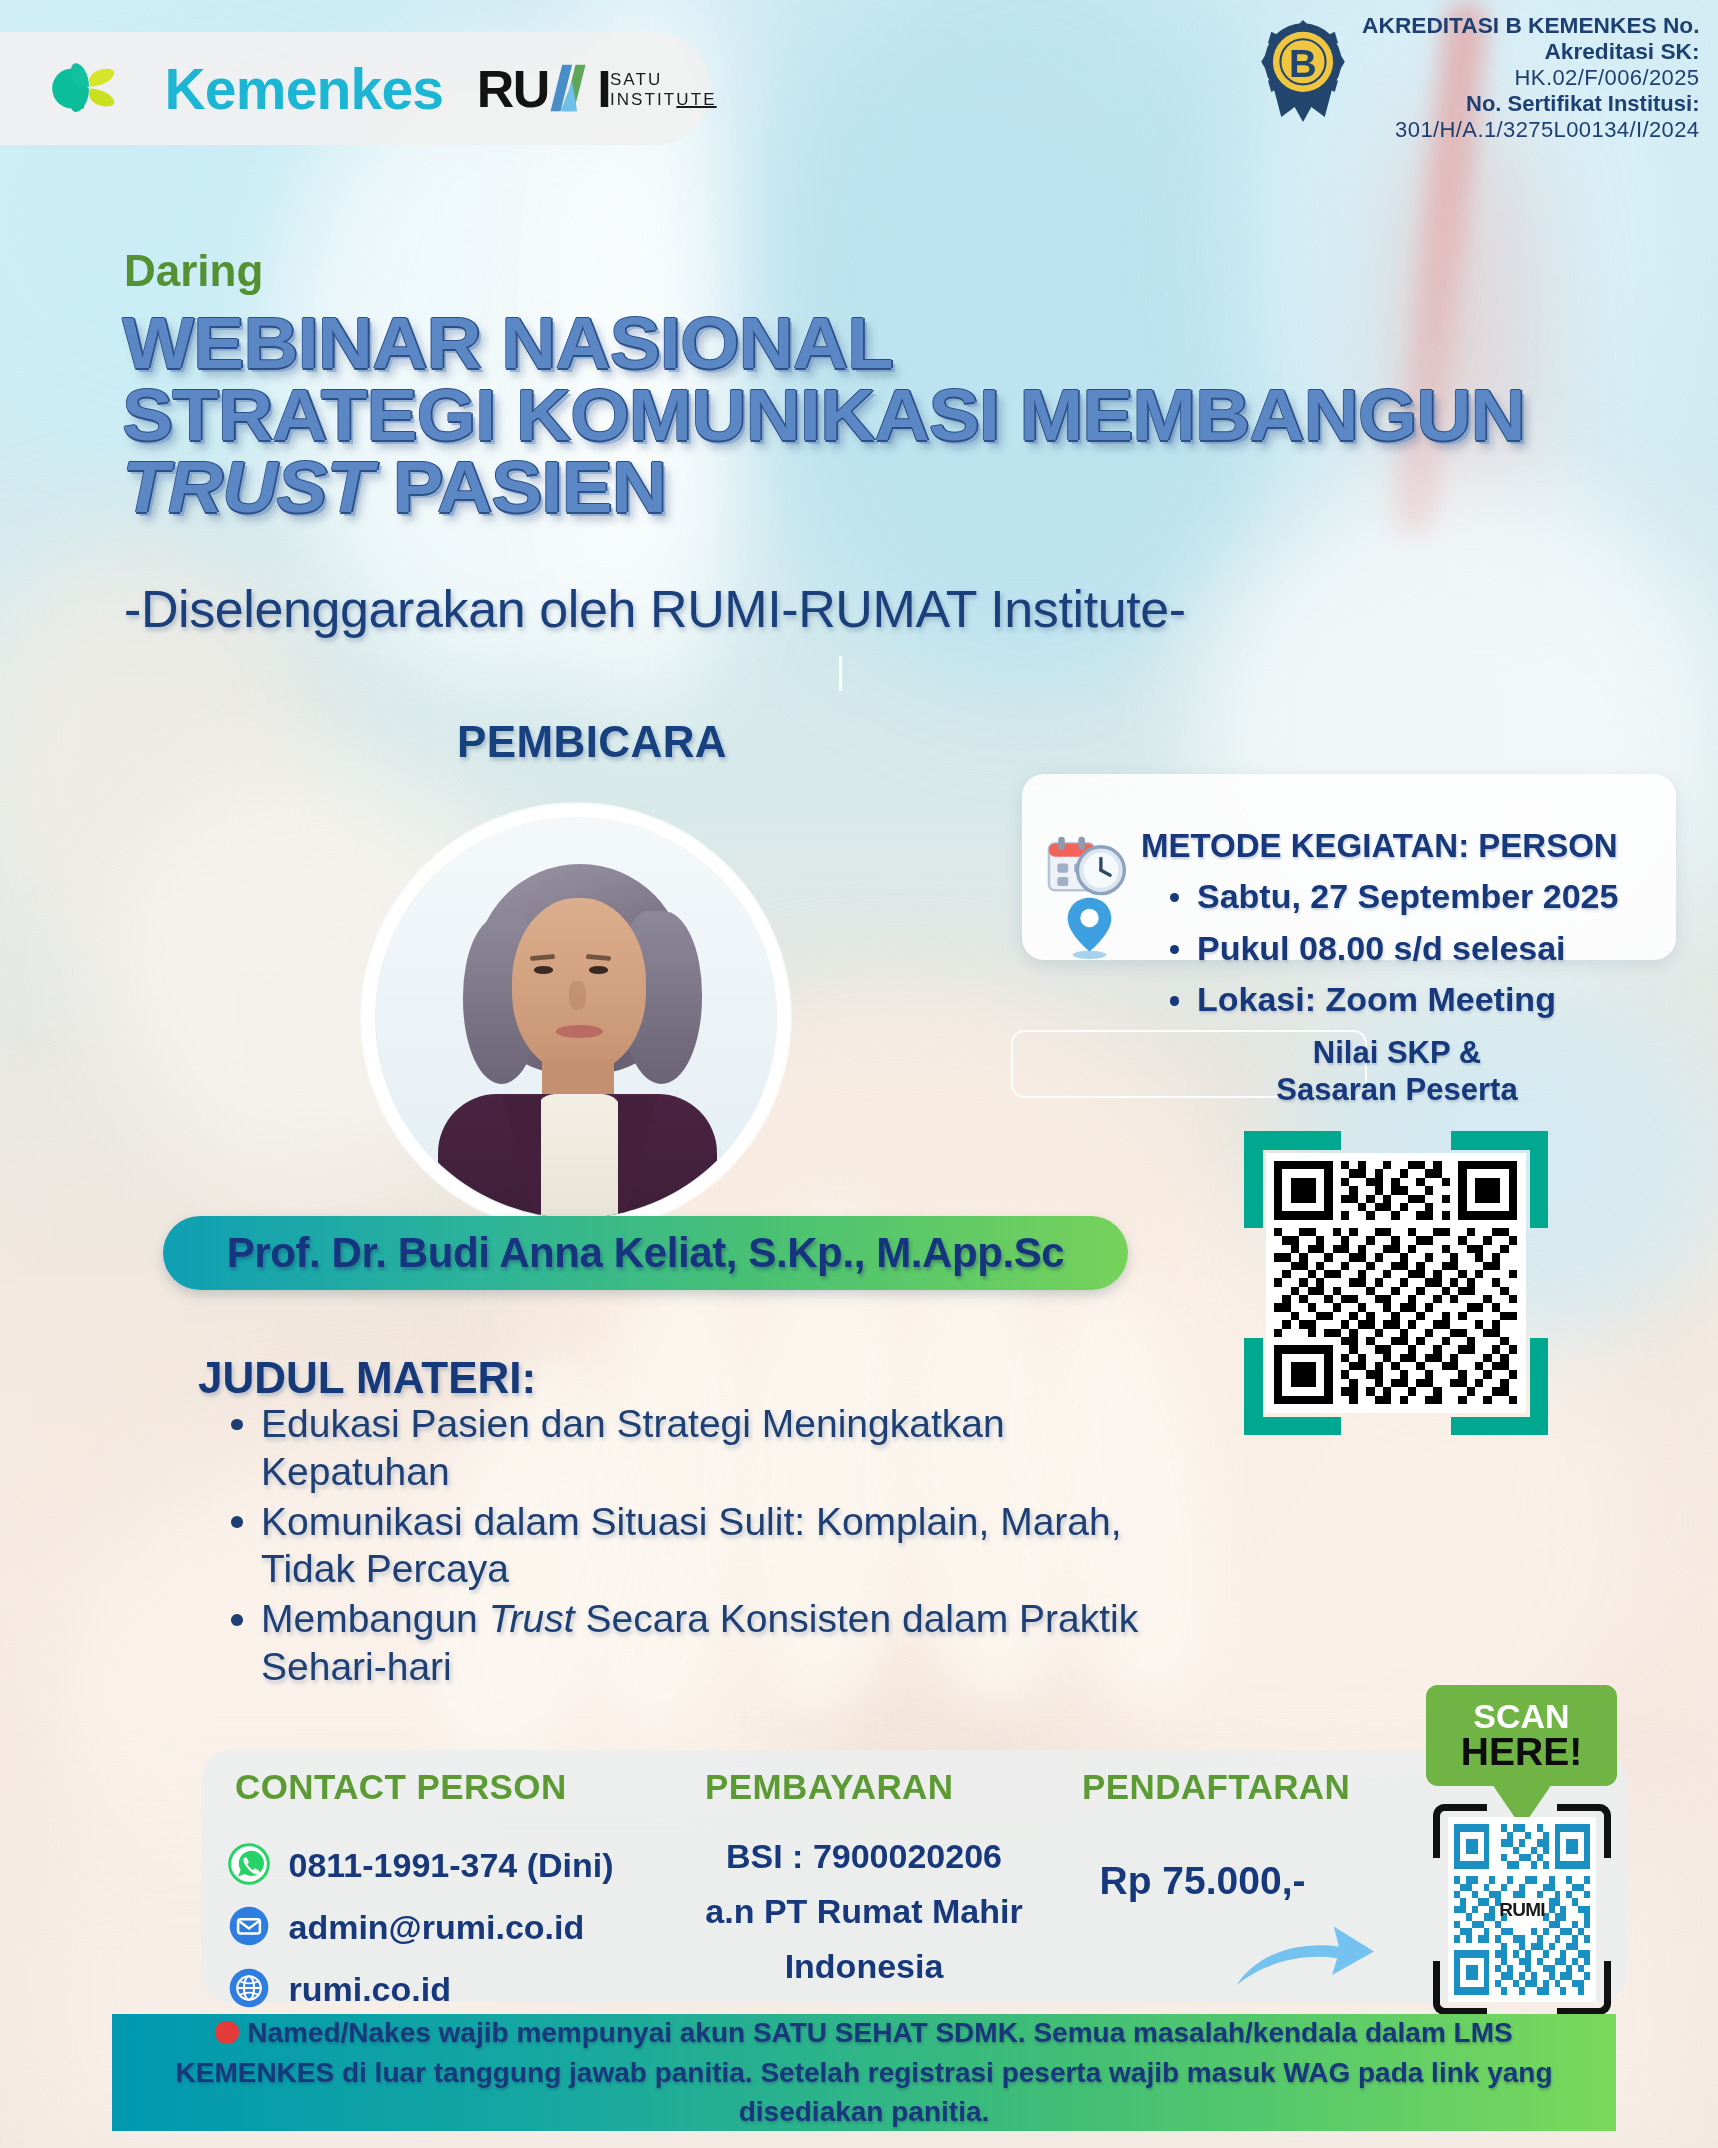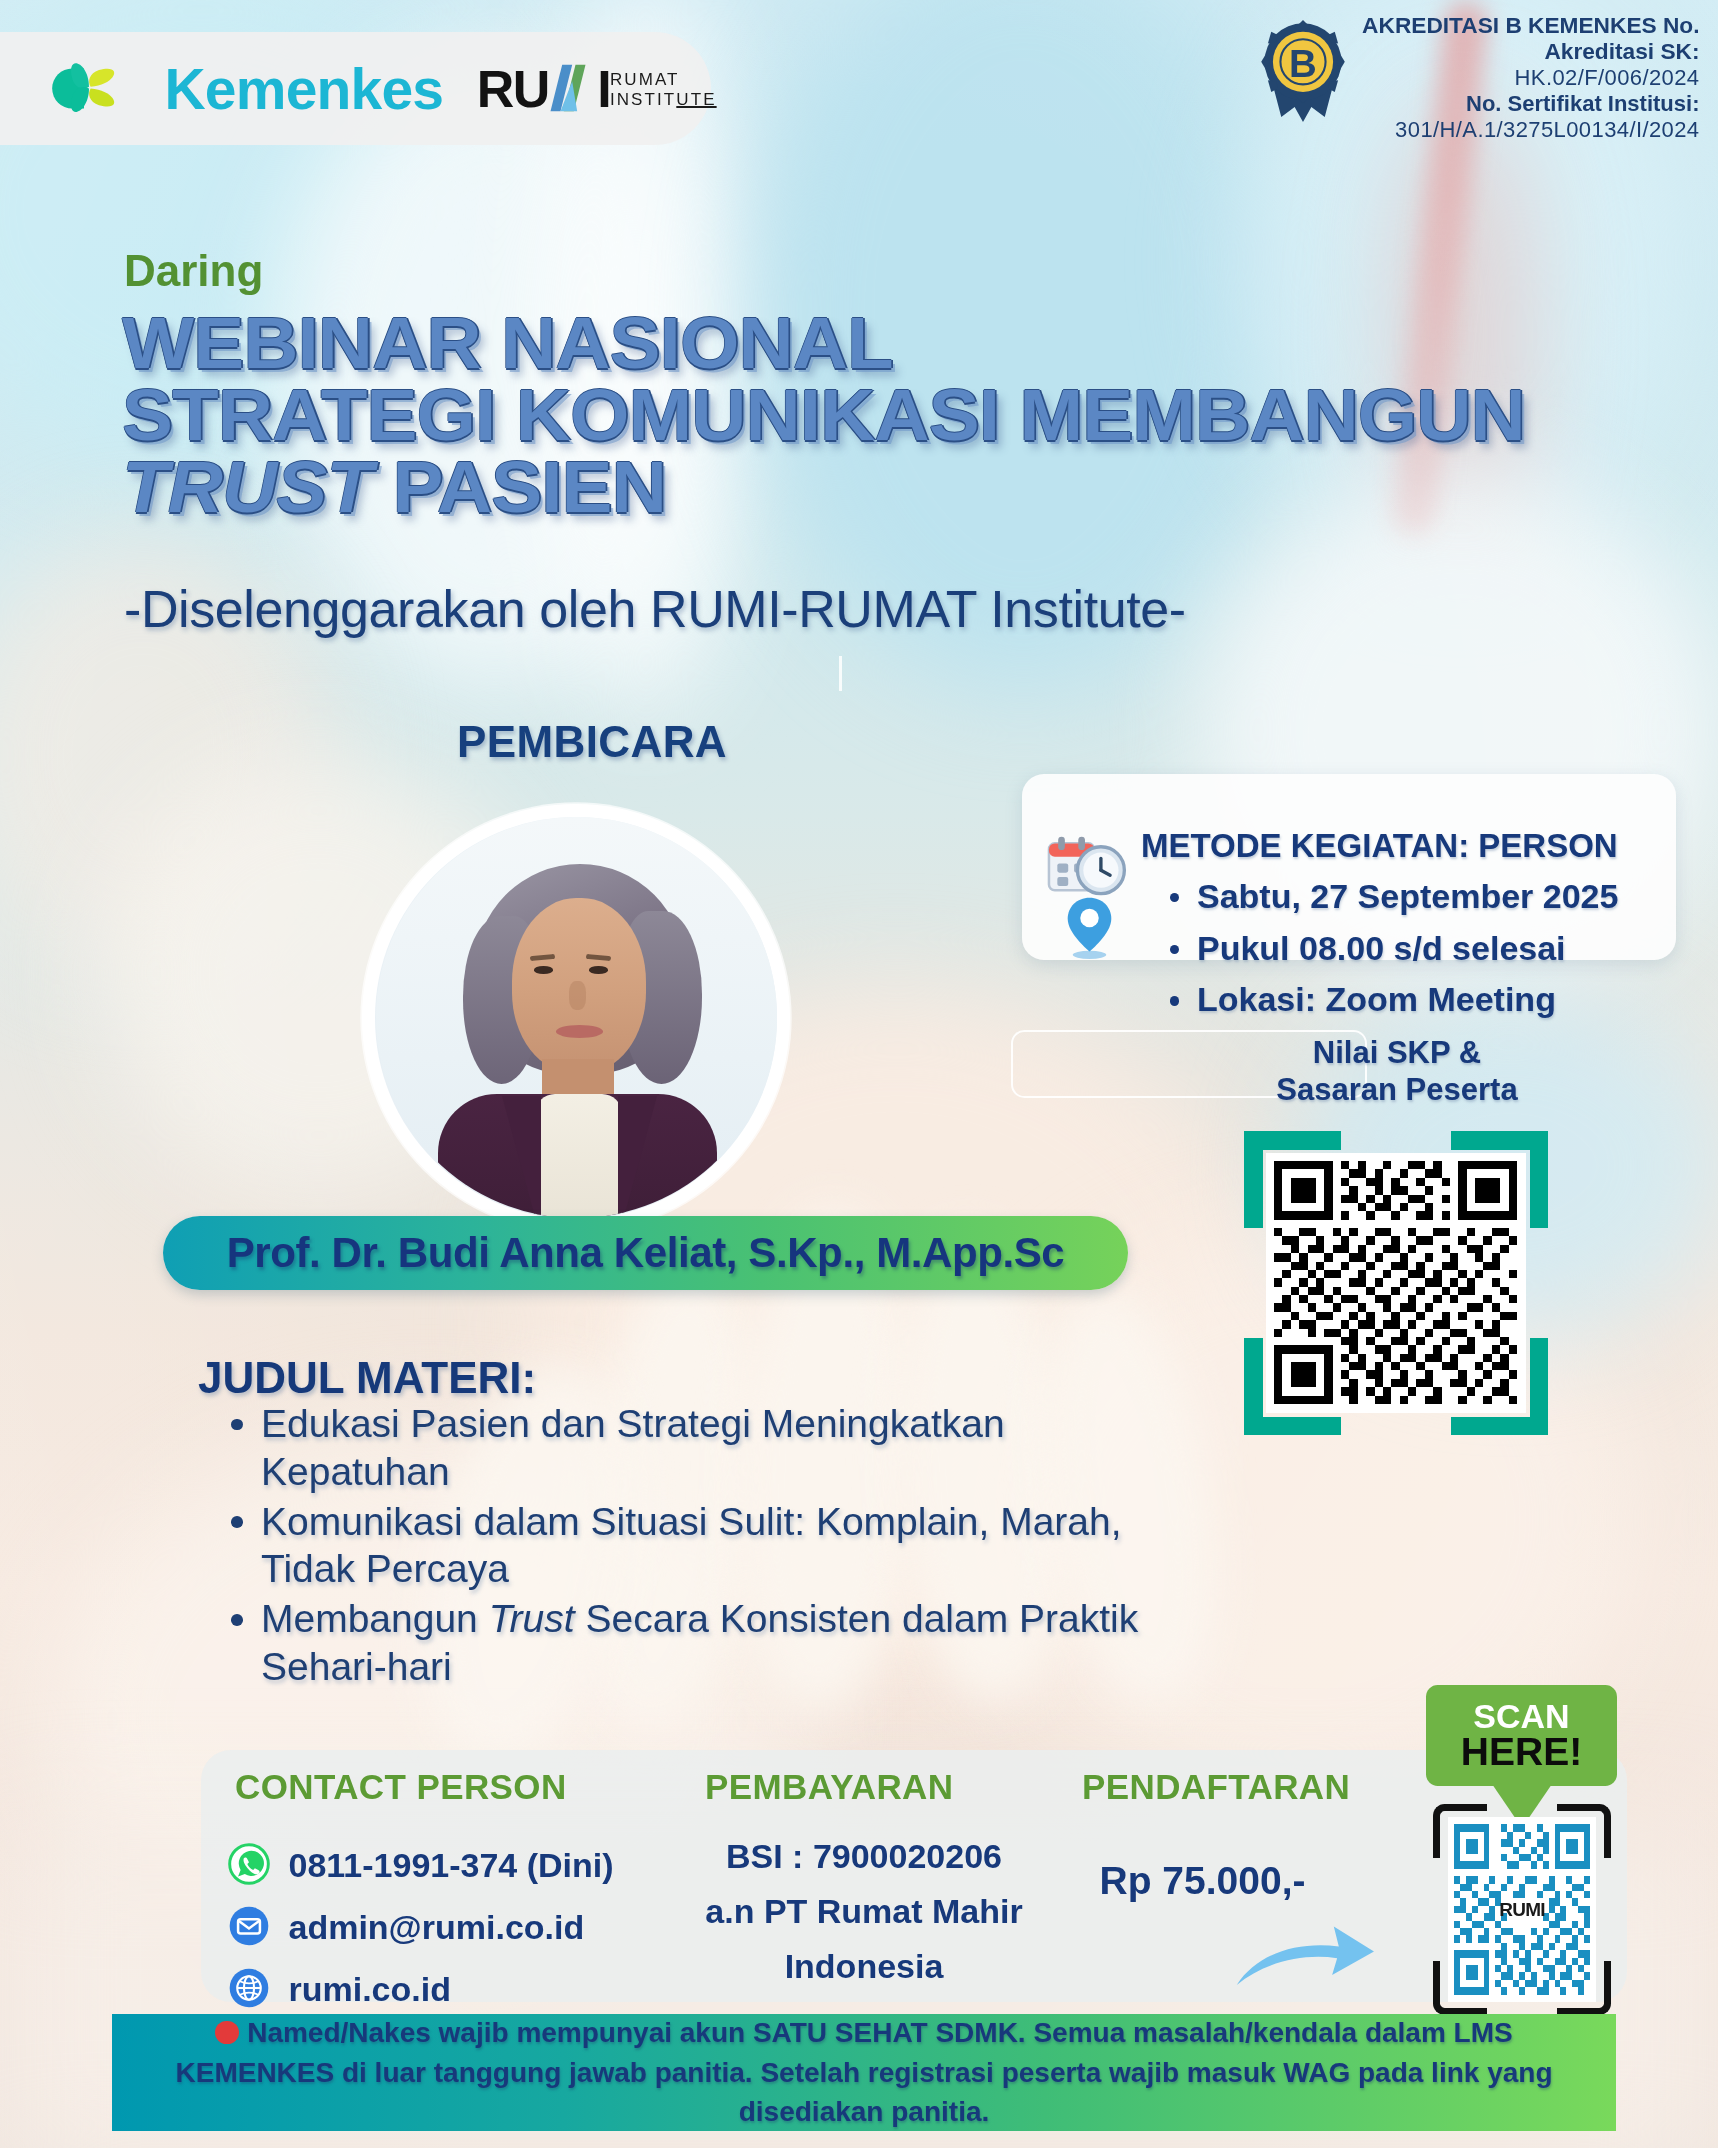--- a/index.html
+++ b/index.html
@@ -255,21 +255,21 @@
     <div class="rumi-logo">
       <div class="rumi-top">
         <span>RU</span>
         <svg width="52" height="50" viewBox="0 0 62 60" style="margin:0 -1.7px 1.7px -1.7px">
           <polygon points="4,58 18,2 30,2 16,58" fill="#4a8ec9"></polygon>
           <polygon points="20,58 34,2 46,2 32,58" fill="#5fa55a"></polygon>
           <polygon points="16,58 30,22 36,58" fill="#6fc0e8"></polygon>
         </svg>
         <span>I</span>
       </div>
-      <div class="rumi-sub"><span>RUMAT INSTIT</span><u>UTE</u></div>
+      <div class="rumi-sub"><span>SATU INSTIT</span><u>UTE</u></div>
     </div>
   </div>
 
   <div class="akred">
     <div class="akred-seal">
       <svg viewBox="0 0 112 128" width="94" height="107">
         <polygon points="92,78 82,116 66,104 56,122 46,104 30,116 20,78" fill="#23466f"></polygon>
         <g fill="#23466f">
           <circle cx="56" cy="50" r="46"></circle>
           <g>
@@ -284,21 +284,21 @@
           </g>
         </g>
         <circle cx="56" cy="50" r="36" fill="#f0c640"></circle>
         <circle cx="56" cy="50" r="27" fill="none" stroke="#23466f" stroke-width="2.5"></circle>
         <text x="56" y="68" font-family="Liberation Sans, sans-serif" font-size="46" font-weight="bold" fill="#23466f" text-anchor="middle">B</text>
       </svg>
     </div>
     <div class="akred-text">
       <div class="akred-l1">AKREDITASI B KEMENKES No.</div>
       <div class="akred-l2">Akreditasi SK:</div>
-      <div class="akred-l3">HK.02/F/006/2024</div>
+      <div class="akred-l3">HK.02/F/006/2025</div>
       <div class="akred-l4">No. Sertifikat Institusi:</div>
       <div class="akred-l5">301/H/A.1/3275L00134/I/2024</div>
     </div>
   </div>
 
   <div class="daring">Daring</div>
   <div class="title">
     <span class="ln">WEBINAR NASIONAL</span>
     <span class="ln">STRATEGI KOMUNIKASI MEMBANGUN</span>
     <span class="ln"><span class="it">TRUST</span><span> PASIEN</span></span>

